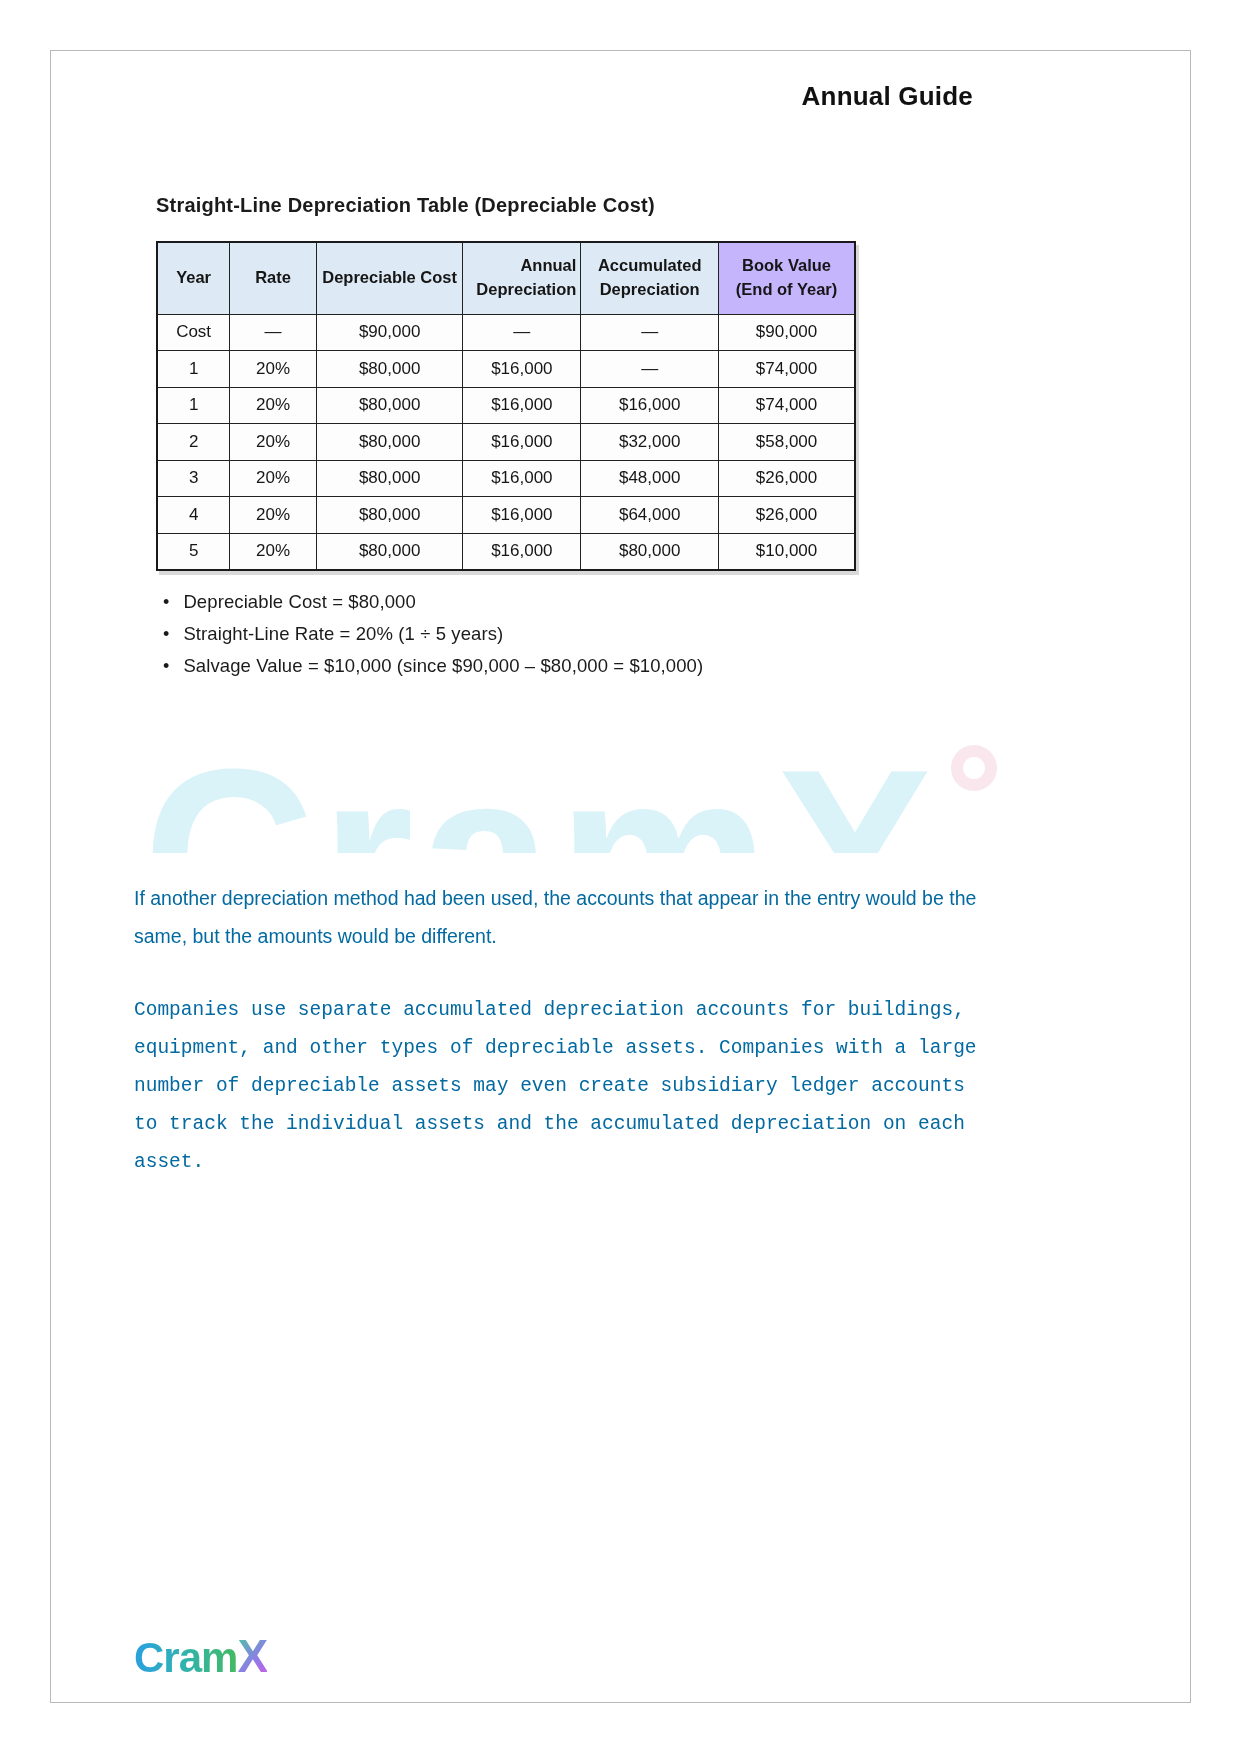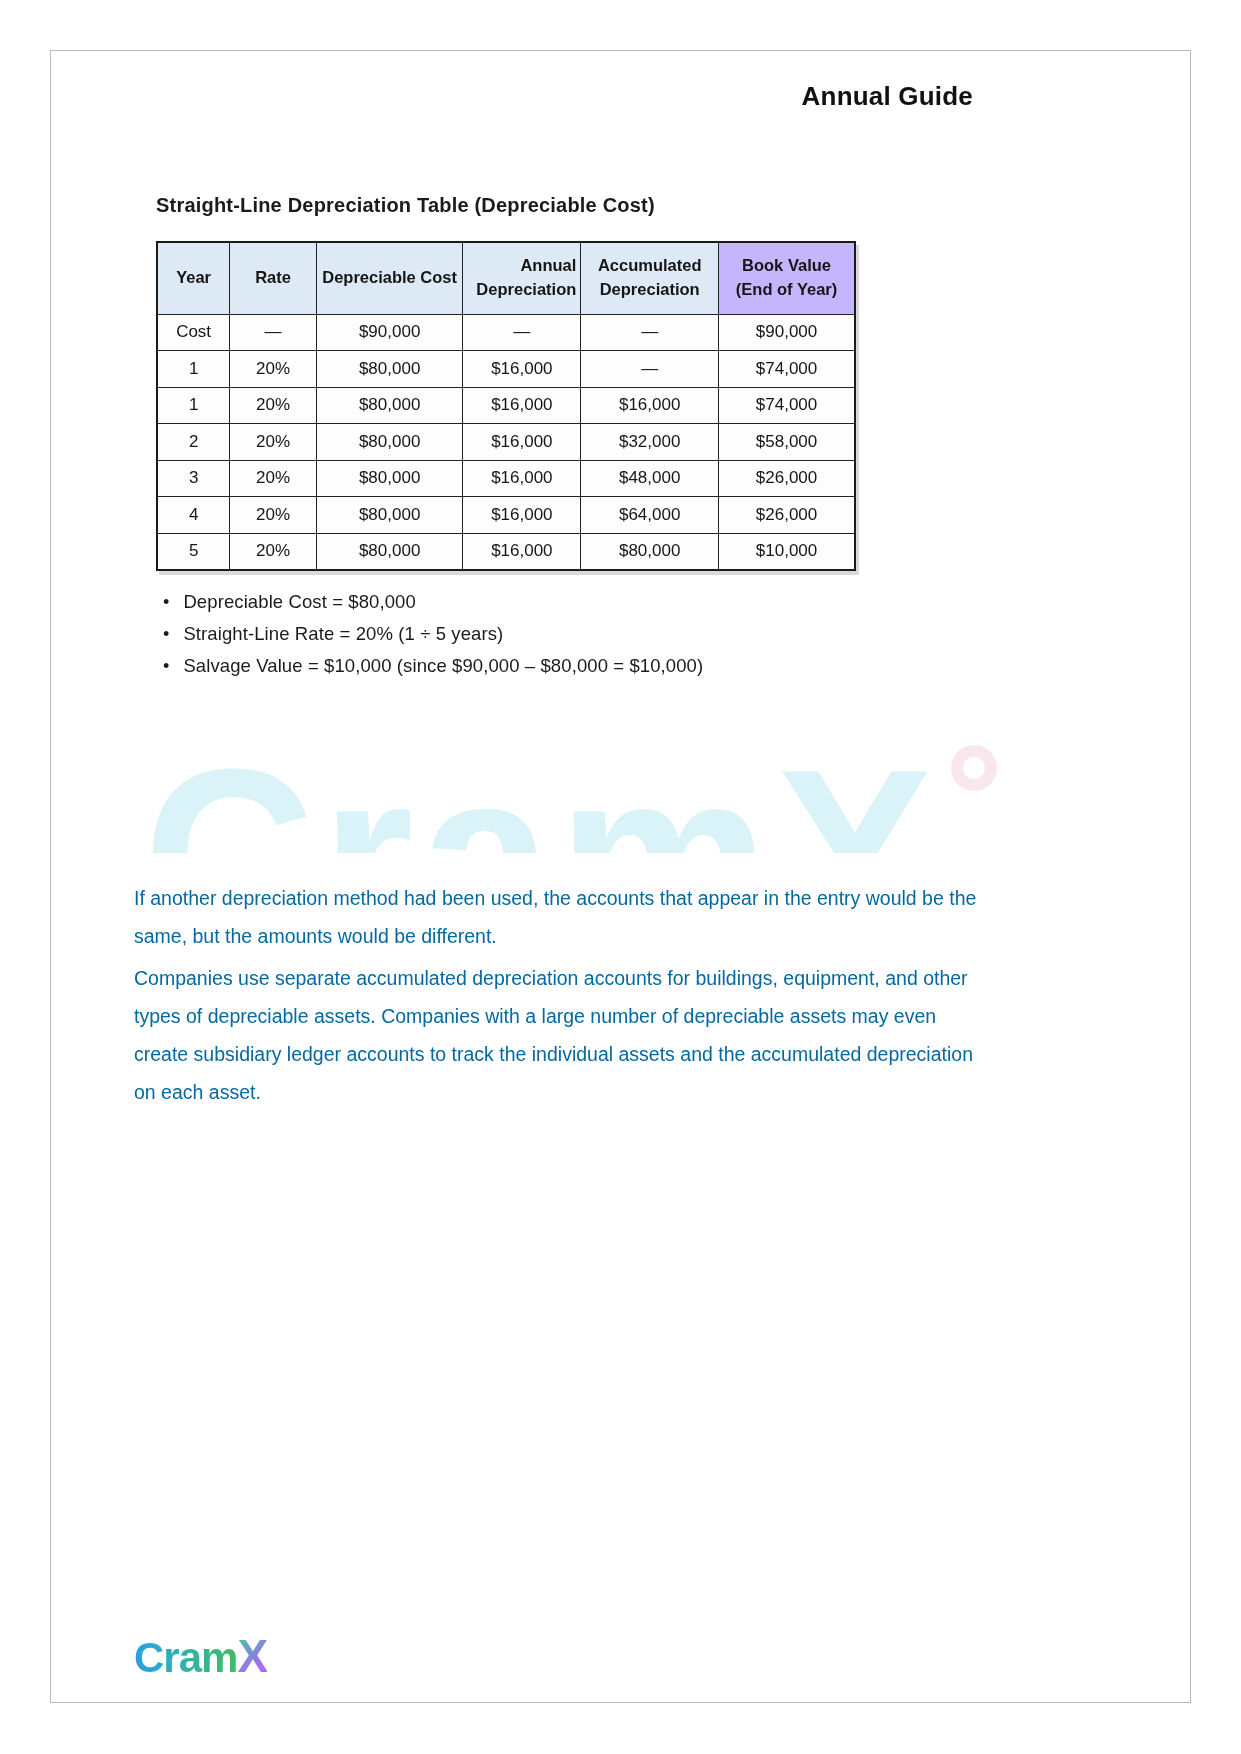--- a/index.html
+++ b/index.html
@@ -55,21 +55,21 @@
   }
   .watermark-ring {
     position: absolute; left: 900px; top: 694px; width: 46px; height: 46px;
     border: 12px solid #f8dce6; border-radius: 50%; opacity: 0.7;
     pointer-events: none;
   }
   .body-text {
     position: absolute; left: 83px; top: 828px; width: 848px;
     font-size: 19.5px; line-height: 38px; color: #0369a1;
   }
-  .body-text p + p { margin-top: 4px; }
+  .body-text p + p { margin-top: 36px; font-family: Liberation Mono, monospace; }
   .brand-logo {
     position: absolute; left: 83px; top: 1578px;
     font-size: 42px; font-weight: 700; letter-spacing: -1px;
   }
   .brand-logo .part-main {
     background: linear-gradient(90deg, #2b9fe0 0%, #2fb2b4 45%, #43ba62 100%);
     -webkit-background-clip: text; background-clip: text; color: transparent;
   }
   .brand-logo .part-x {
     background: linear-gradient(135deg, #4cc2a6 10%, #8f7be8 60%, #cf5ce6 95%);

